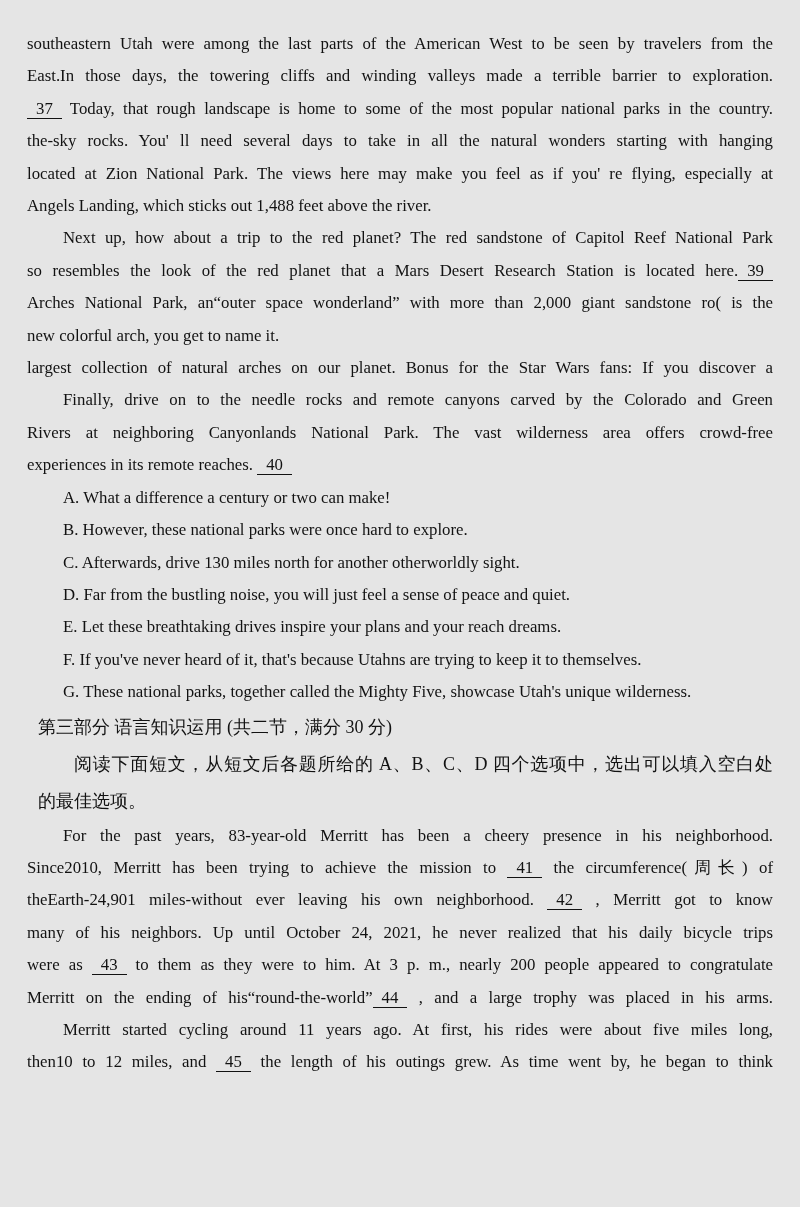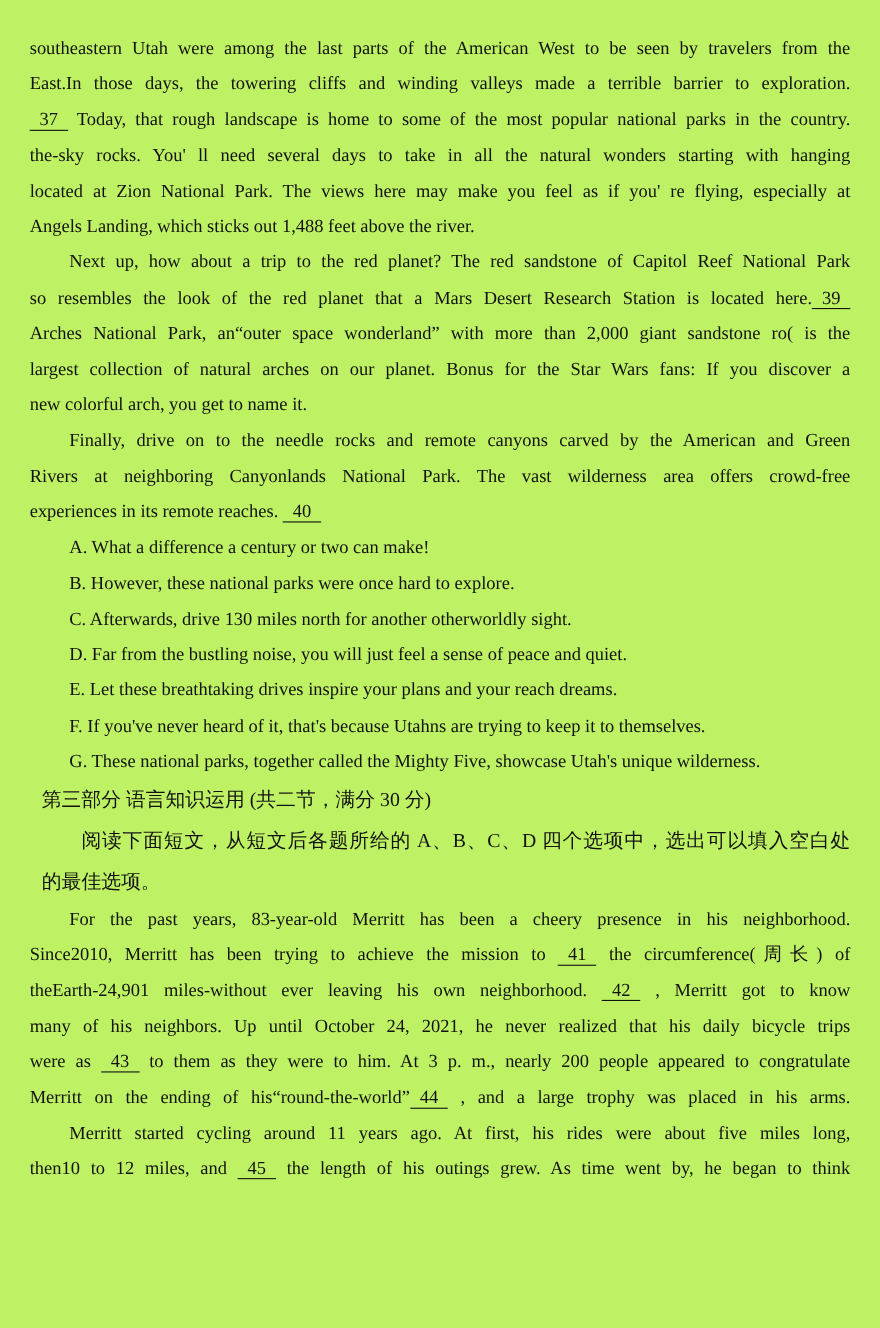--- a/index.html
+++ b/index.html
@@ -12,21 +12,21 @@
     height: 1207px;
     font-family: "Liberation Serif", "DejaVu Serif", serif;
     color: #121212;
     overflow: hidden;
   }
   .page {
     box-sizing: border-box;
     width: 800px;
     height: 1207px;
     padding: 28px 27px 0 27px;
-    background: #bef264;
+    background: #e5e5e5;
   }
   .line {
     font-size: 16.8px;
     line-height: 32.4px;
     white-space: nowrap;          
     overflow: visible;
   }
   
   .just {
     white-space: normal;
@@ -52,23 +52,23 @@
 
   <div class="line just">southeastern Utah were among the last parts of the American West to be seen by travelers from the</div>
   <div class="line just">East.In those days, the towering cliffs and winding valleys made a terrible barrier to exploration.</div>
   <div class="line just"><span class="blank">37</span> Today, that rough landscape is home to some of the most popular national parks in the country.</div>
   <div class="line just">the-sky rocks. You' ll need several days to take in all the natural wonders starting with hanging</div>
   <div class="line just">located at Zion National Park. The views here may make you feel as if you' re flying, especially at</div>
   <div class="line">Angels Landing, which sticks out 1,488 feet above the river.</div>
   <div class="line just ind">Next up, how about a trip to the red planet? The red sandstone of Capitol Reef National Park</div>
   <div class="line just">so resembles the look of the red planet that a Mars Desert Research Station is located here.<span class="blank">39</span></div>
   <div class="line just">Arches National Park, an“outer space wonderland” with more than 2,000 giant sandstone ro( is the</div>
+  <div class="line">new colorful arch, you get to name it.</div>
   <div class="line just">largest collection of natural arches on our planet. Bonus for the Star Wars fans: If you discover a</div>
-  <div class="line">new colorful arch, you get to name it.</div>
-  <div class="line just ind">Finally, drive on to the needle rocks and remote canyons carved by the American and Green</div>
+  <div class="line just ind">Finally, drive on to the needle rocks and remote canyons carved by the Colorado and Green</div>
   <div class="line just">Rivers at neighboring Canyonlands National Park. The vast wilderness area offers crowd-free</div>
   <div class="line">experiences in its remote reaches. <span class="blank">40</span></div>
 
   <div class="line ind">A. What a difference a century or two can make!</div>
   <div class="line ind">B. However, these national parks were once hard to explore.</div>
   <div class="line ind">C. Afterwards, drive 130 miles north for another otherworldly sight.</div>
   <div class="line ind">D. Far from the bustling noise, you will just feel a sense of peace and quiet.</div>
   <div class="line ind">E. Let these breathtaking drives inspire your plans and your reach dreams.</div>
   <div class="line ind">F. If you've never heard of it, that's because Utahns are trying to keep it to themselves.</div>
   <div class="line ind">G. These national parks, together called the Mighty Five, showcase Utah's unique wilderness.</div>

